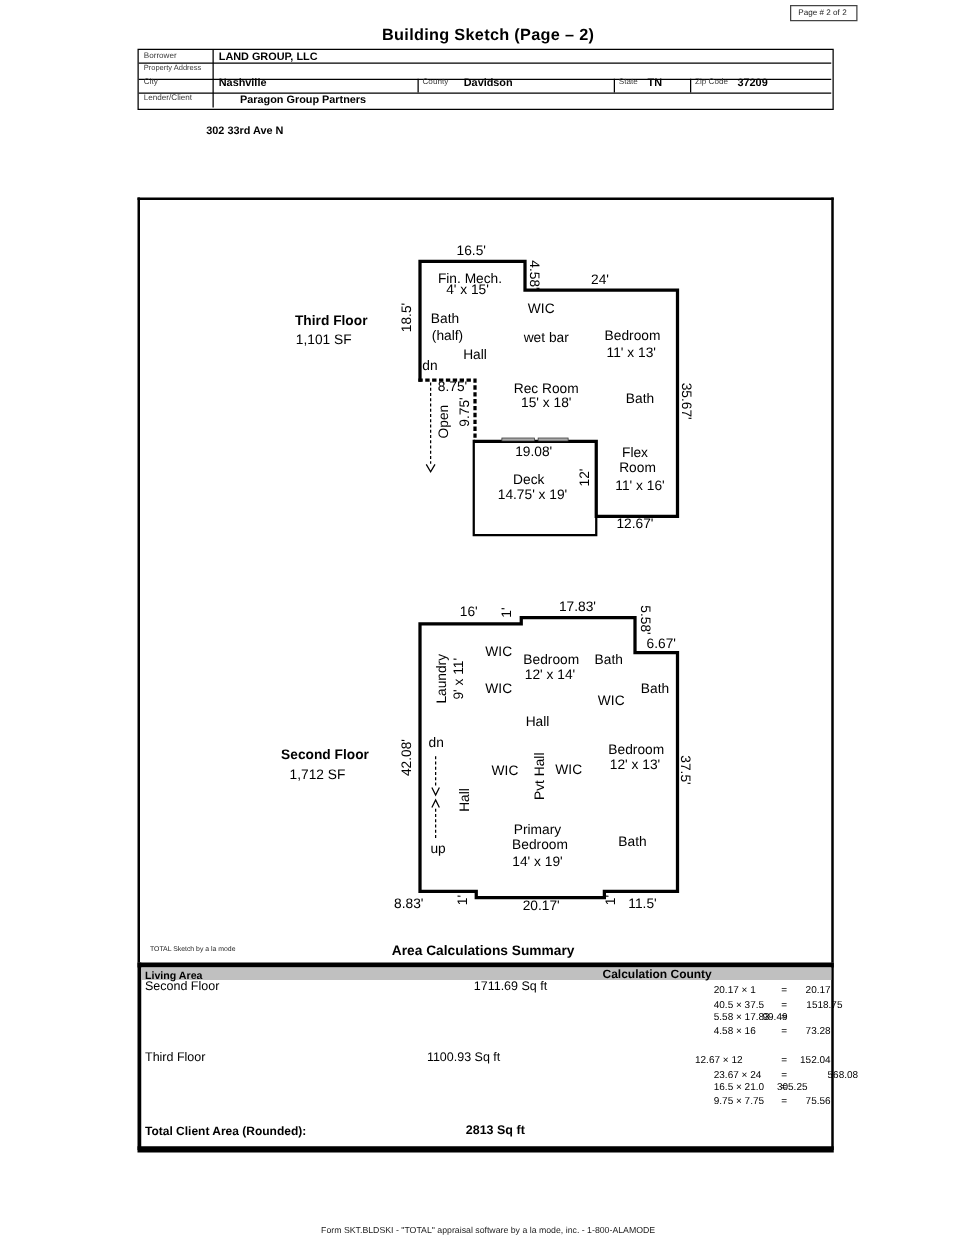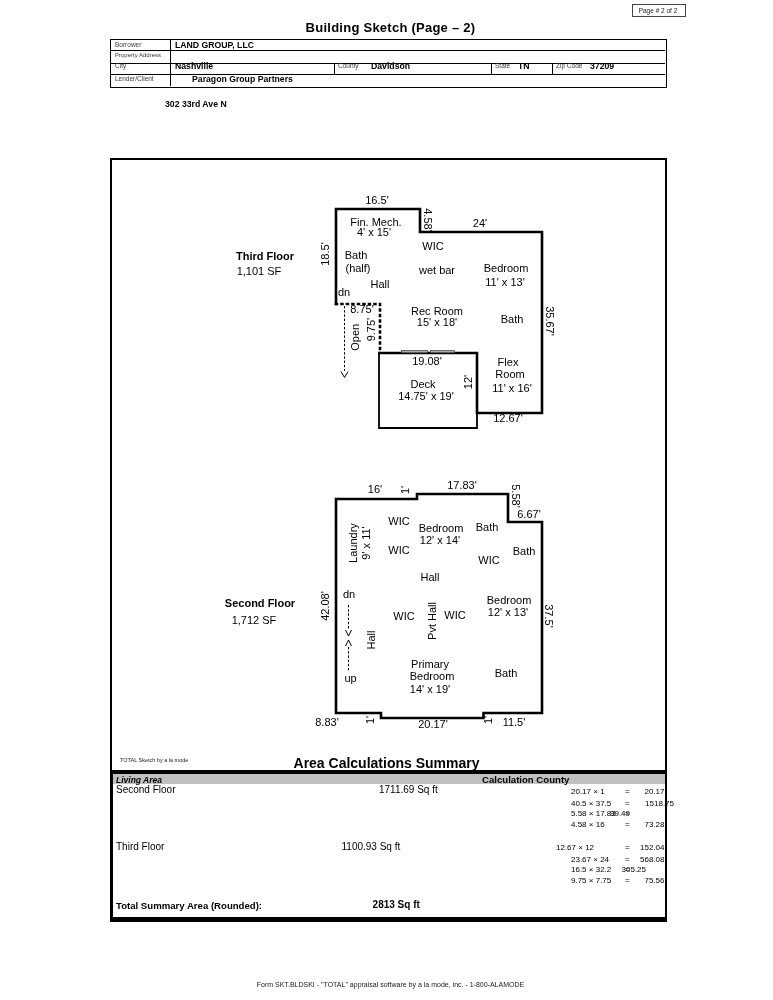--- a/index.html
+++ b/index.html
@@ -205,33 +205,33 @@
 
 <text x="492" y="720" transform="rotate(-90 492 720)">1'</text>
 
 <text x="514" y="726">11.5'</text>
 
 </g>
 </svg>
 
 <div class="abs" style="left:120px;top:756.5px;font-size:5.5px;color:#222;">TOTAL Sketch by a la mode</div>
 
-<div class="abs" style="left:0;top:755px;width:773px;text-align:center;font-size:14px;font-weight:bold;">Area Calculations Summary</div>
+<div class="abs" style="left:0;top:755px;width:773px;text-align:center;font-size:11px;font-weight:bold;">Area Calculations Summary</div>
 
 <div class="abs" style="left:110px;top:770px;width:557px;height:3.5px;background:#000;"></div>
 
 <div class="abs" style="left:110px;top:770px;width:2.5px;height:150px;background:#000;"></div>
 
 <div class="abs" style="left:664.5px;top:770px;width:2.5px;height:150px;background:#000;"></div>
 
 <div class="abs" style="left:110px;top:917px;width:557px;height:5px;background:#000;"></div>
 
 <div class="abs" style="left:112.5px;top:773.5px;width:552px;height:10.5px;background:#c0c0c0;"></div>
 
-<div class="abs" style="left:116px;top:774.5px;font-size:8.5px;font-weight:bold;font-style:italic;">Living Area</div>
+<div class="abs" style="left:116px;top:774.5px;font-size:8.5px;font-weight:bold;">Living Area</div>
 
 <div class="abs" style="left:482px;top:773.5px;font-size:9.6px;font-weight:bold;">Calculation County</div>
 
 <div class="abs" style="left:116px;top:783.8px;font-size:10px;">Second Floor</div>
 
 <div class="abs" style="left:339px;top:783.8px;font-size:10px;margin-left:40px;">1711.69 Sq ft</div>
 
 <div class="abs" style="left:116px;top:840.5px;font-size:10px;">Third Floor</div>
 
 <div class="abs" style="left:341.5px;top:840.5px;font-size:10px;">1100.93 Sq ft</div>
@@ -251,27 +251,27 @@
 <div class="abs" style="left:571px;top:820.2px;font-size:8px;">4.58 × 16</div>
 <div class="abs" style="left:625px;top:820.2px;font-size:8px;">=</div>
 <div class="abs" style="left:610px;top:820.2px;width:54.5px;text-align:right;font-size:8px;">73.28</div>
 
 <div class="abs" style="left:556px;top:842.9px;font-size:8px;">12.67 × 12</div>
 <div class="abs" style="left:625px;top:842.9px;font-size:8px;">=</div>
 <div class="abs" style="left:610px;top:842.9px;width:54.5px;text-align:right;font-size:8px;">152.04</div>
 
 <div class="abs" style="left:571px;top:854.5px;font-size:8px;">23.67 × 24</div>
 <div class="abs" style="left:625px;top:854.5px;font-size:8px;">=</div>
-<div class="abs" style="left:610px;top:854.5px;width:54.5px;text-align:right;font-size:8px;">568.08</div>
-
-<div class="abs" style="left:571px;top:865.4px;font-size:8px;">16.5 × 32.2</div>
+<div class="abs" style="left:632px;top:854.5px;width:54.5px;text-align:right;font-size:8px;">568.08</div>
+
+<div class="abs" style="left:571px;top:865.4px;font-size:8px;">16.5 × 21.0</div>
 <div class="abs" style="left:625px;top:865.4px;font-size:8px;">=</div>
 <div class="abs" style="left:610px;top:865.4px;width:36px;text-align:right;font-size:8px;">305.25</div>
 
 <div class="abs" style="left:571px;top:876.3px;font-size:8px;">9.75 × 7.75</div>
 <div class="abs" style="left:625px;top:876.3px;font-size:8px;">=</div>
 <div class="abs" style="left:610px;top:876.3px;width:54.5px;text-align:right;font-size:8px;">75.56</div>
 
-<div class="abs" style="left:116px;top:899.6px;font-size:9.6px;font-weight:bold;">Total Summary Area (Rounded):</div>
+<div class="abs" style="left:116px;top:899.6px;font-size:9.6px;font-weight:bold;">Total Client Area (Rounded):</div>
 
 <div class="abs" style="left:343.6px;top:899.3px;font-size:10px;font-weight:bold;margin-left:29px;">2813 Sq ft</div>
 
 <div class="abs" style="left:4px;top:981px;width:773px;text-align:center;font-size:7px;color:#222;">Form SKT.BLDSKI - "TOTAL" appraisal software by a la mode, inc. - 1-800-ALAMODE</div>
 
 </body></html>

